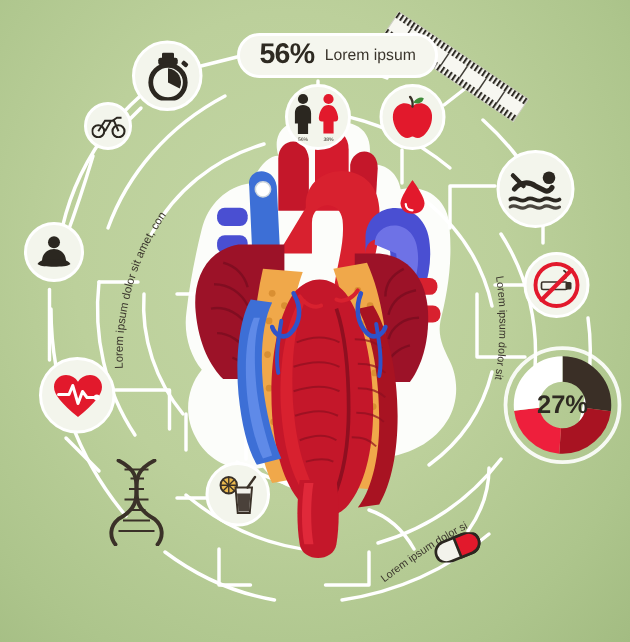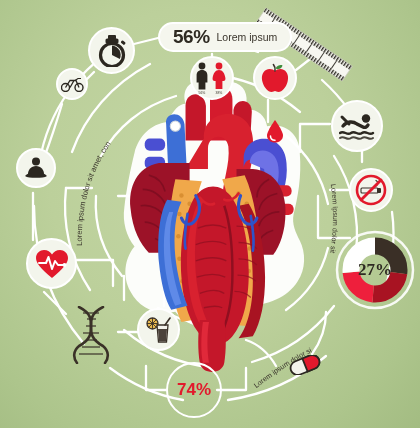--- a/index.html
+++ b/index.html
@@ -412,33 +412,30 @@
         </g>
       </svg>
     </span>
   </div>
 
   <div class="pill-label" style="left:158px;top:22px;height:30px;">
     <span class="pct-big">56%</span>
     <span class="pill-txt">Lorem ipsum</span>
   </div>
 
-  <div class="circle-pct" style="left:166px;top:362px;width:52px;height:52px;color:#e2192c;">
-    <span>74%</span>
-  </div>
 
   <svg class="layer" viewBox="0 0 420 428">
     <g transform="translate(375,270)">
       <circle r="38" fill="none" stroke="#ffffff" stroke-width="2.5" opacity="0.9"></circle>
 
       <g fill="none" stroke-width="17" transform="rotate(-90)">
         <circle r="24" stroke="#3a2f26" stroke-dasharray="40.7 110.1" stroke-dashoffset="0"></circle>
         <circle r="24" stroke="#a81322" stroke-dasharray="36.2 114.6" stroke-dashoffset="-40.7"></circle>
         <circle r="24" stroke="#ee1f3c" stroke-dasharray="33.2 117.6" stroke-dashoffset="-76.9"></circle>
         <circle r="24" stroke="#ffffff" stroke-dasharray="40.7 110.1" stroke-dashoffset="-110.1"></circle>
       </g>
     </g>
   </svg>
-  <div class="donut-num" style="left:350px;top:256px;width:50px;height:28px;font-family:Liberation Serif, serif;">
+  <div class="donut-num" style="left:350px;top:256px;width:50px;height:28px;">
     <span>27%</span>
   </div>
 
 </div>
 
 </body></html>

